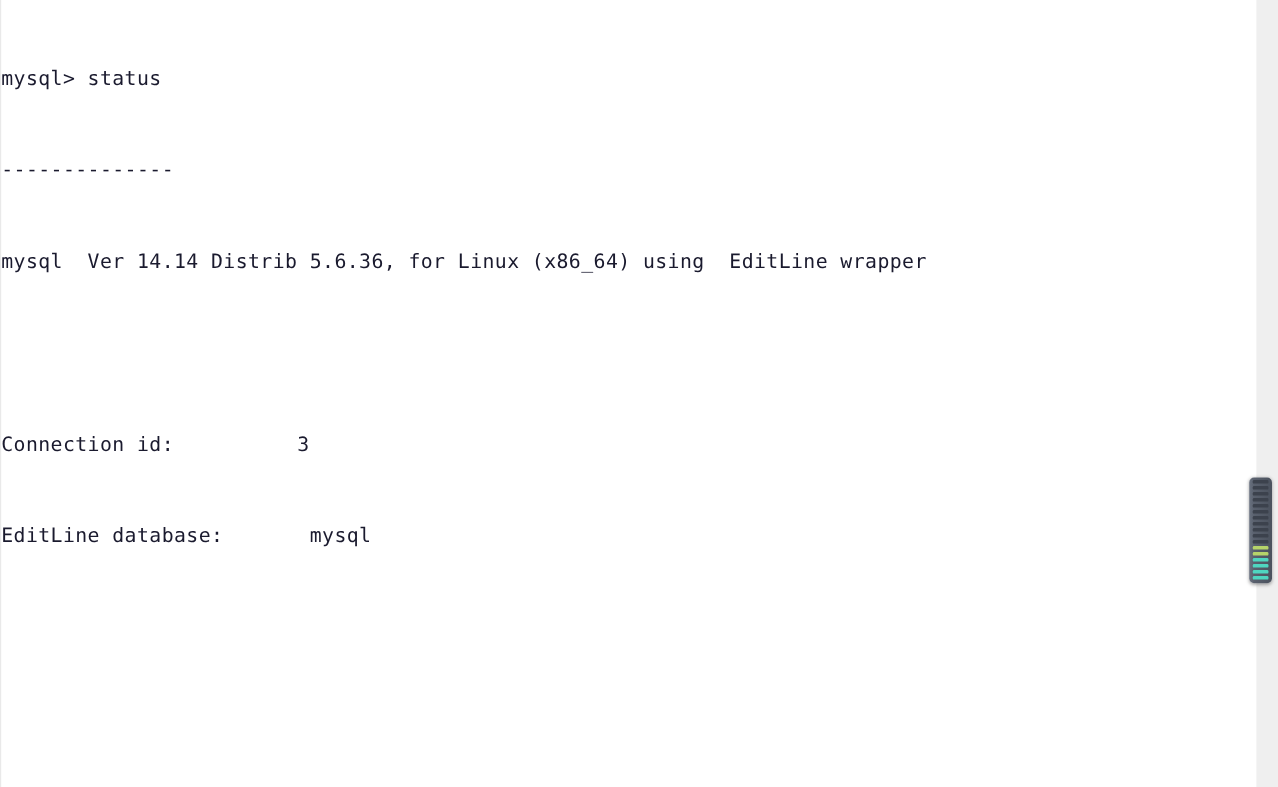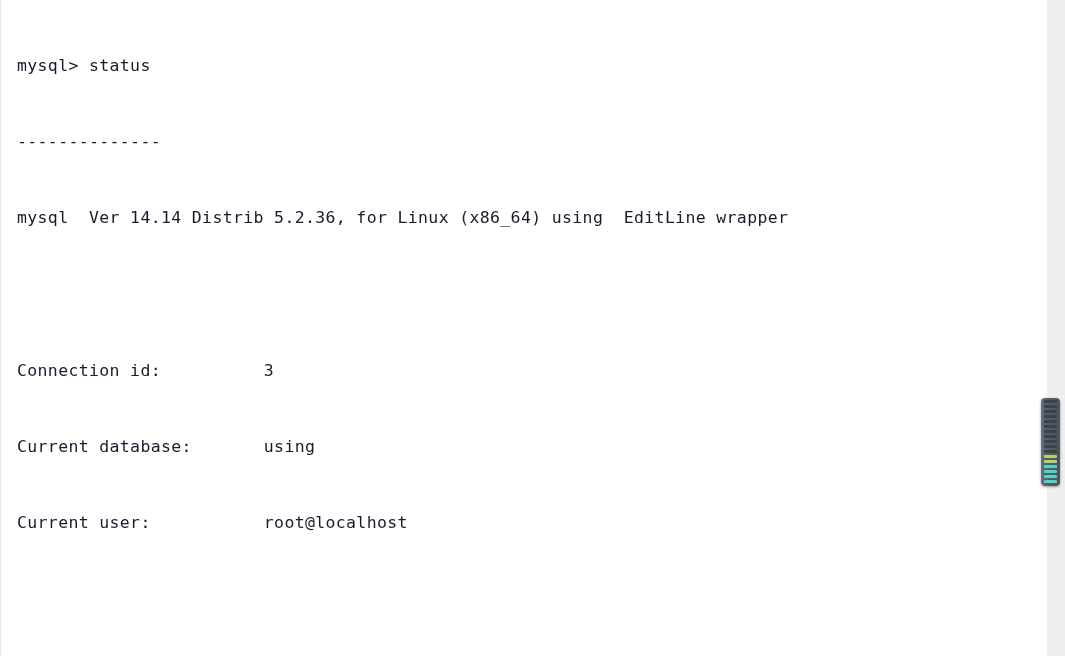--- a/index.html
+++ b/index.html
@@ -41,21 +41,20 @@
     width: 1047px;
     height: 536px;
     padding: 2px 0 0 1px;
     box-sizing: border-box;
     color: #1a1a2e;
     font-size: 16.5px;
     line-height: 25.4px;
     letter-spacing: 0.35px;
     white-space: pre;
     overflow: hidden;
-    margin-left: 16px;
   }
 
   .term-line {
     white-space: pre;
     min-height: 25.4px;
   }
   .term-line.blank {
     height: 25.4px;
   }
 
@@ -97,25 +96,24 @@
   .meter-seg.lit-teal  { background: #4fd6c0; }
 </style>
 </head>
 <body>
 
 <div id="terminal">
 
   <div id="console-output">
     <div class="term-line">mysql&gt; status</div>
     <div class="term-line">--------------</div>
-    <div class="term-line">mysql  Ver 14.14 Distrib 5.2.36, for Linux (x86_64) using  EditLine wrapper</div>
+    <div class="term-line">mysql  Ver 14.14 Distrib 5.6.36, for Linux (x86_64) using  EditLine wrapper</div>
     <div class="term-line blank"></div>
     <div class="term-line">Connection id:          3</div>
-    <div class="term-line">Current database:       using</div>
-    <div class="term-line">Current user:           root@localhost</div>
+    <div class="term-line">EditLine database:       mysql</div>
     
     
     
     
     
     
     
     
     
     

